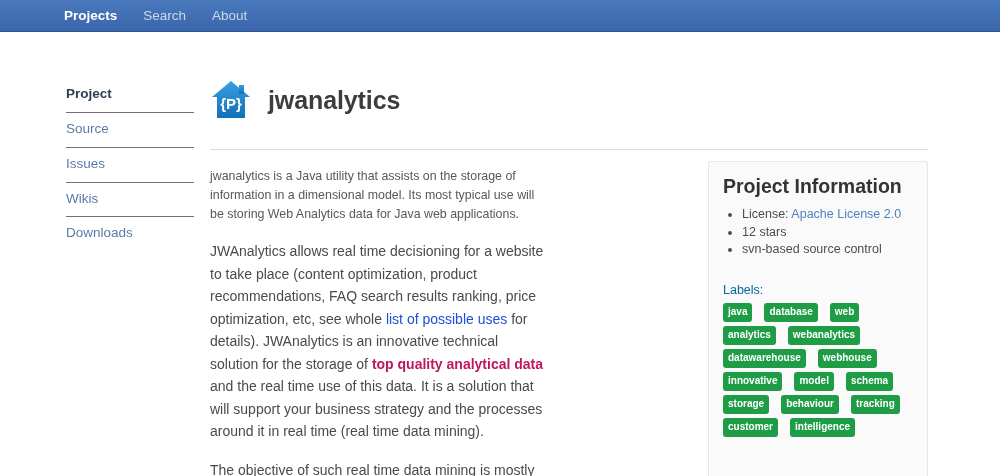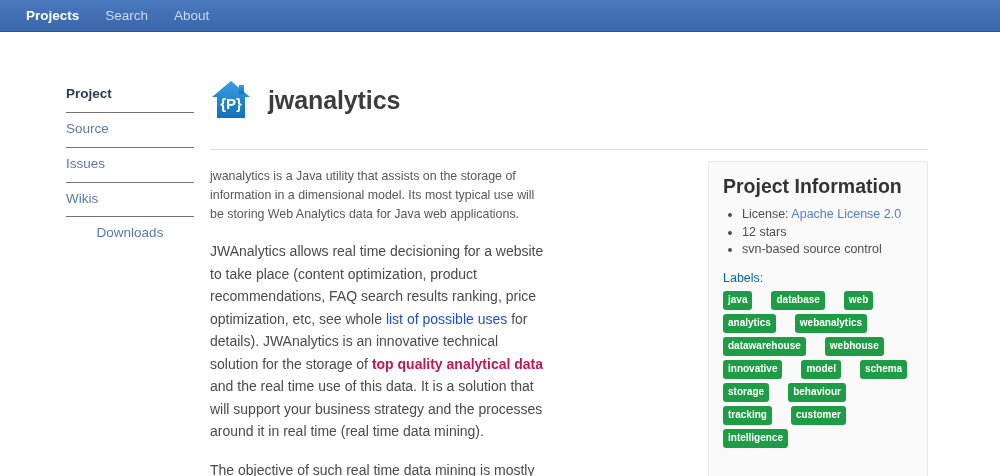--- a/index.html
+++ b/index.html
@@ -16,21 +16,21 @@
     -webkit-font-smoothing: antialiased;
   }
 
   
   .navbar {
     height: 32px;
     background: linear-gradient(to bottom, #4a79bd 0%, #3a66ab 100%);
     border-bottom: 1px solid #2f5795;
     display: flex;
     align-items: center;
-    padding-left: 26px;
+    padding-left: 64px;
     box-sizing: border-box;
   }
   .nav-item {
     font-size: 13.5px;
     color: #ccd8ea;
     margin-right: 26px;
     line-height: 1;
     cursor: pointer;
     text-decoration: none;
     white-space: nowrap;
@@ -59,21 +59,21 @@
     color: #5a7aa8;
     padding: 9px 0 10px 0;
     border-bottom: 1px solid #737373;
     cursor: pointer;
     line-height: 1.1;
   }
   .side-item.current {
     color: #2c3e55;
     font-weight: bold;
   }
-  .side-item:last-child { border-bottom: none; text-align: center; }
+  .side-item:last-child { border-bottom: none; }
 
   
   .content {
     flex: 1 1 auto;
     margin-left: 16px;
     margin-right: 72px;
     min-width: 0;
   }
 
   .proj-head {
@@ -142,42 +142,42 @@
     margin-top: -6px;
   }
   .info-title {
     font-size: 19.5px;
     font-weight: bold;
     color: #333333;
     margin: 0 0 8px 0;
     line-height: 1.2;
   }
   .info-list {
-    margin: 0 0 12px 0;
+    margin: 0 0 24px 0;
     padding-left: 19px;
     list-style: disc;
   }
   .info-list li {
     font-size: 12.5px;
     line-height: 17.5px;
     color: #4d4d4d;
   }
   .info-list a {
     color: #5180c1;
     text-decoration: none;
   }
   .labels-caption {
     font-size: 12.5px;
     color: #0369a1;
     margin: 0 0 6px 0;
   }
   .tag-wrap {
     display: flex;
     flex-wrap: wrap;
-    gap: 4px 19px;
+    gap: 4px 12px;
     max-width: 196px;
   }
   .tag {
     display: inline-block;
     background: #1f9d46;
     color: #ffffff;
     font-size: 10px;
     font-weight: bold;
     line-height: 1;
     padding: 4px 5px 5px 5px;

